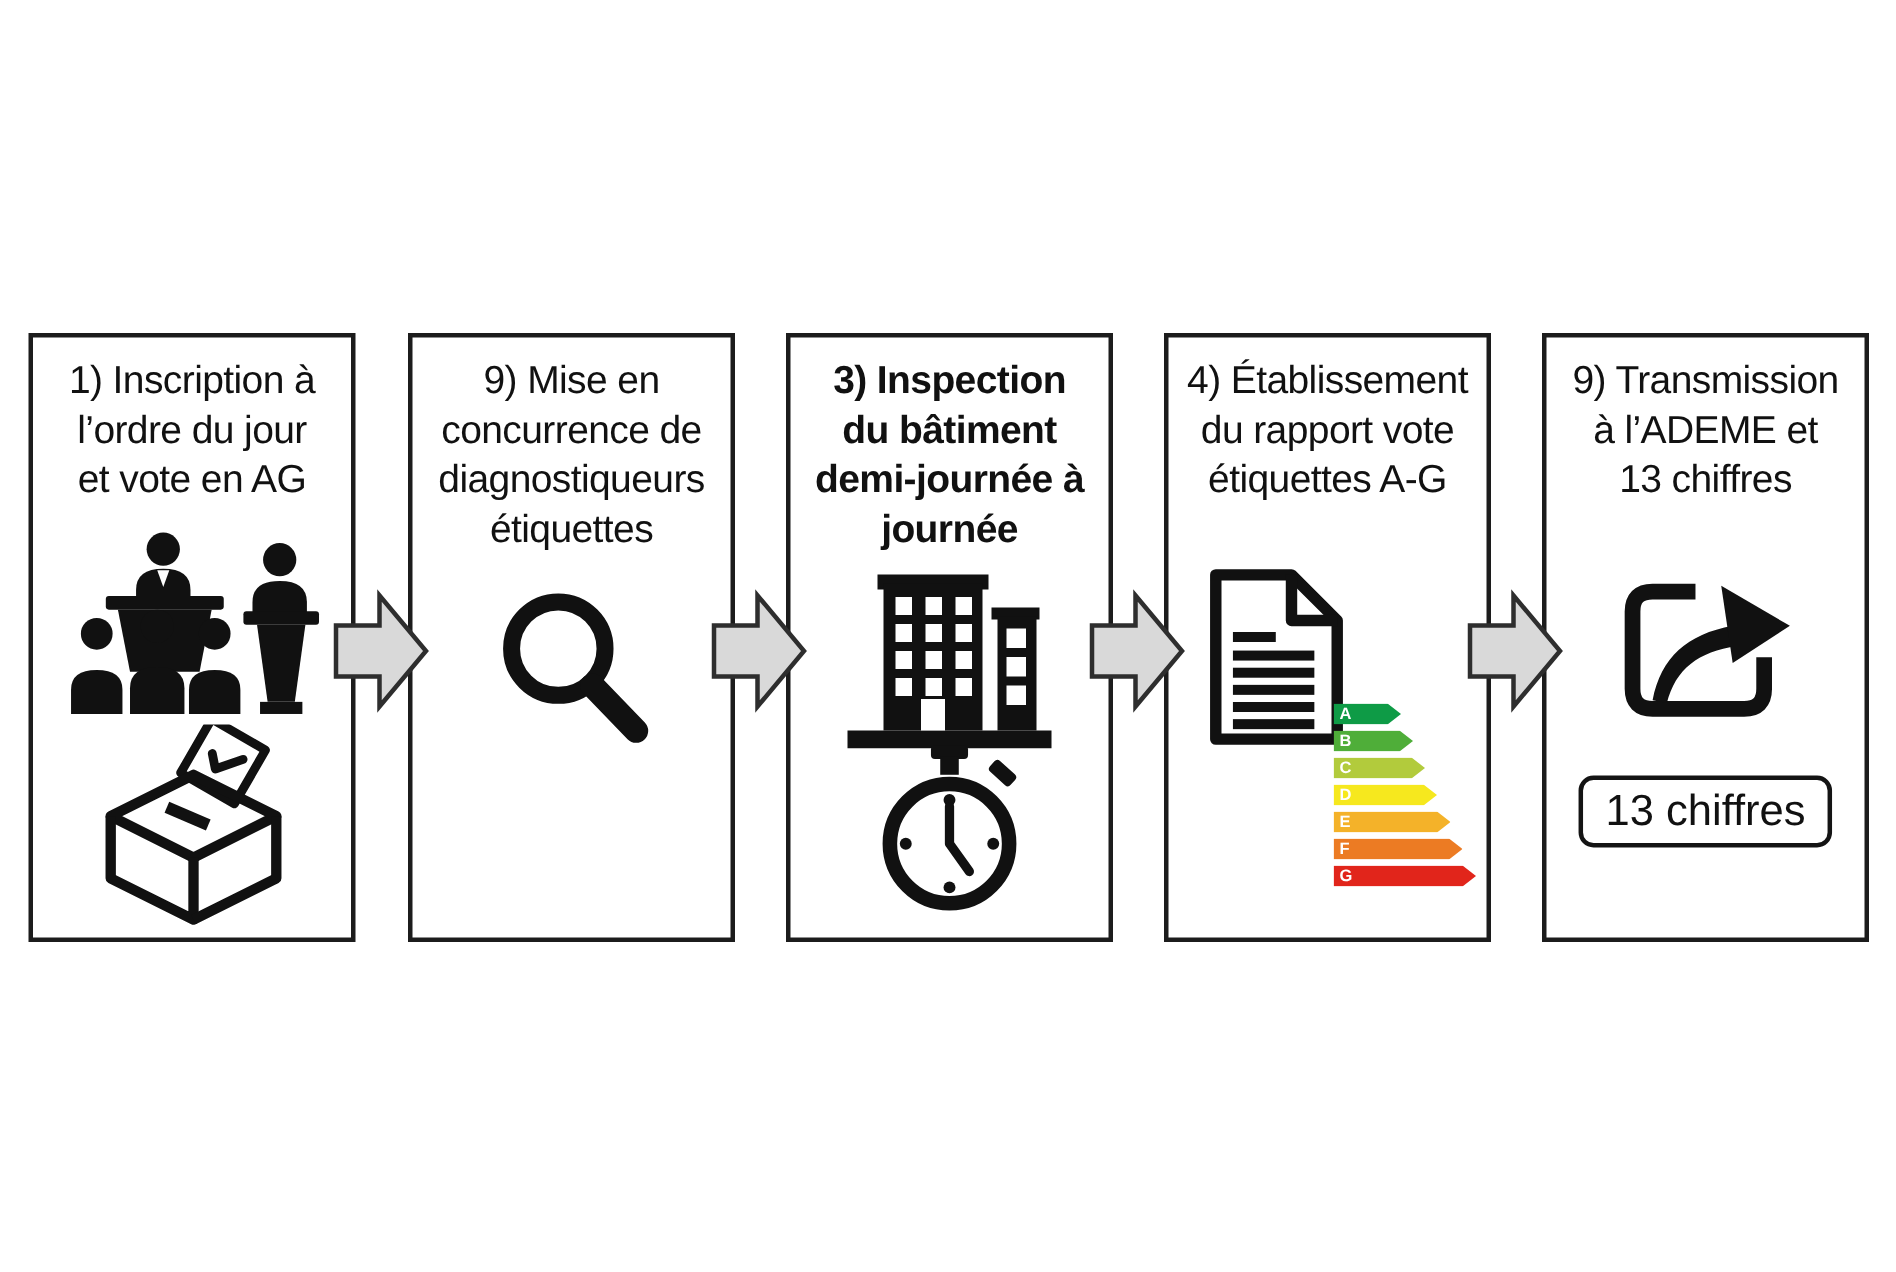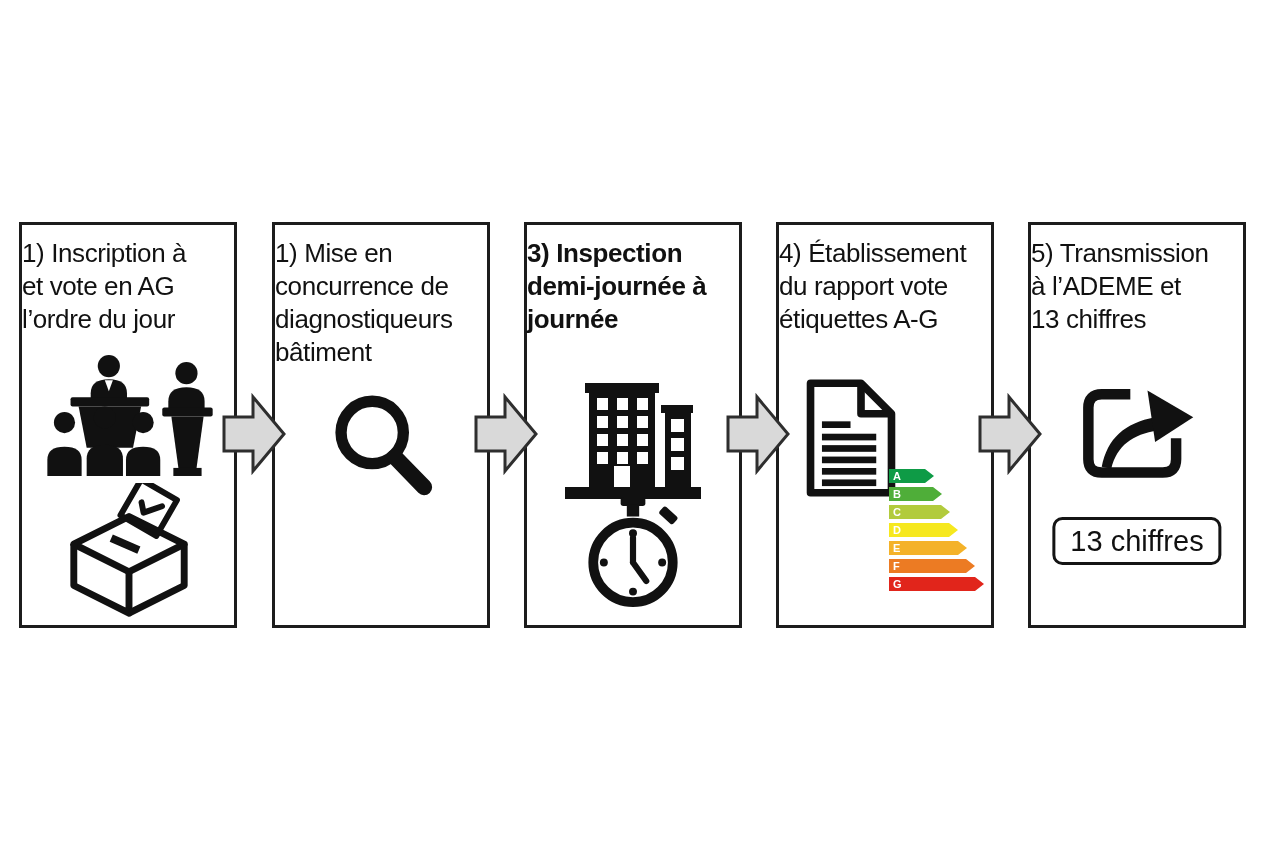--- a/index.html
+++ b/index.html
@@ -8,21 +8,21 @@
   .canvas { position: relative; width: 1264px; height: 848px; background: #ffffff; }
 
   .step-box {
     position: absolute; top: 222px; width: 218px; height: 406px;
     background: #ffffff; border: 3px solid #1c1c1c;
   }
   .b1 { left: 19px; }  .b2 { left: 272px; }  .b3 { left: 524px; font-weight: bold; }
   .b4 { left: 776px; } .b5 { left: 1028px; }
 
   .title {
-    margin-top: 12px; 
+    margin-top: 12px; text-align: center;
     font-size: 26px; line-height: 33px; letter-spacing: -0.4px; color: #111;
   }
 
   .icon { position: absolute; }
   .ic-meeting   { left: 20px;  top: 128px; width: 172px; height: 126px; }
   .ic-ballot    { left: 38px;  top: 258px; width: 138px; height: 138px; }
   .ic-magnifier { left: 50px;  top: 164px; width: 118px; height: 118px; }
   .ic-building  { left: 36px;  top: 154px; width: 140px; height: 120px; }
   .ic-stopwatch { left: 53px;  top: 272px; width: 106px; height: 115px; }
   .ic-document  { left: 22px;  top: 153px; width: 100px; height: 120px; }
@@ -49,22 +49,22 @@
   svg { display: block; width: 100%; height: 100%; }
 </style>
 </head>
 <body>
 
 <div class="canvas">
 
   <div class="step-box b1">
     <div class="title">
       <div>1) Inscription à</div>
+      <div>l’ordre du jour</div>
       <div>et vote en AG</div>
-      <div>l’ordre du jour</div>
     </div>
     <div class="icon ic-meeting">
       <svg viewBox="0 0 170 125" fill="#111">
         <circle cx="66" cy="13" r="11"></circle>
         <path d="M48,46 v-6 q0,-14 18,-14 q18,0 18,14 v6 z"></path>
         <polygon points="62,27 70,27 66,38" fill="#fff"></polygon>
         <rect x="28" y="44" width="78" height="9" rx="2"></rect>
         <polygon points="36,53 98,53 90,94 44,94"></polygon>
         <circle cx="22" cy="69" r="10.5"></circle>
         <path d="M5,122 v-16 q0,-13 17,-13 q17,0 17,13 v16 z"></path>
@@ -88,36 +88,37 @@
         </g>
         <path d="M14,62 L70,34 L126,62 L70,90 Z"></path>
         <path d="M14,62 L14,104 L70,132 L70,90"></path>
         <path d="M126,62 L126,104 L70,132"></path>
       </svg>
     </div>
   </div>
 
   <div class="step-box b2">
     <div class="title">
-      <div>1) Mise en</div>
+      <div>9) Mise en</div>
       <div>concurrence de</div>
       <div>diagnostiqueurs</div>
-      <div>bâtiment</div>
+      <div>étiquettes</div>
     </div>
     <div class="icon ic-magnifier">
       <svg viewBox="0 0 125 125" fill="none" stroke="#111">
         <circle cx="50" cy="46" r="33" stroke-width="12"></circle>
         <line x1="74" y1="72" x2="105" y2="104" stroke-width="17" stroke-linecap="round"></line>
       </svg>
     </div>
   </div>
 
   <div class="step-box b3">
     <div class="title">
       <div>3) Inspection</div>
+      <div>du bâtiment</div>
       <div>demi-journée à</div>
       <div>journée</div>
     </div>
     <div class="icon ic-building">
       <svg viewBox="0 0 140 120" fill="#111">
         <rect x="2" y="108" width="136" height="12"></rect>
         <rect x="22" y="4" width="74" height="10"></rect>
         <rect x="26" y="10" width="66" height="98"></rect>
         <g fill="#fff">
           <rect x="34" y="19" width="11" height="12"></rect>
@@ -184,21 +185,21 @@
       <div class="bar" style="background-color: rgb(178, 203, 60); width: 61px;">C</div>
       <div class="bar" style="background-color: rgb(246, 232, 30); width: 69px;">D</div>
       <div class="bar" style="background-color: rgb(244, 178, 41); width: 78px;">E</div>
       <div class="bar" style="background-color: rgb(236, 123, 35); width: 86px;">F</div>
       <div class="bar" style="background-color: rgb(225, 37, 27); width: 95px;">G</div>
     </div>
   </div>
 
   <div class="step-box b5">
     <div class="title">
-      <div>5) Transmission</div>
+      <div>9) Transmission</div>
       <div>à l’ADEME et</div>
       <div>13 chiffres</div>
     </div>
     <div class="icon ic-share">
       <svg viewBox="0 0 130 108">
         <path d="M58,14 H28 Q14,14 14,28 V82 Q14,96 28,96 H92 Q106,96 106,82 V60" fill="none" stroke="#111" stroke-width="11" stroke-linejoin="round"></path>
         <path d="M28,90 C34,60 52,44 84,38 L87,52 C60,56 44,68 38,92 Z" fill="#111"></path>
         <polygon points="76,10 124,38 84,64" fill="#111"></polygon>
       </svg>
     </div>

